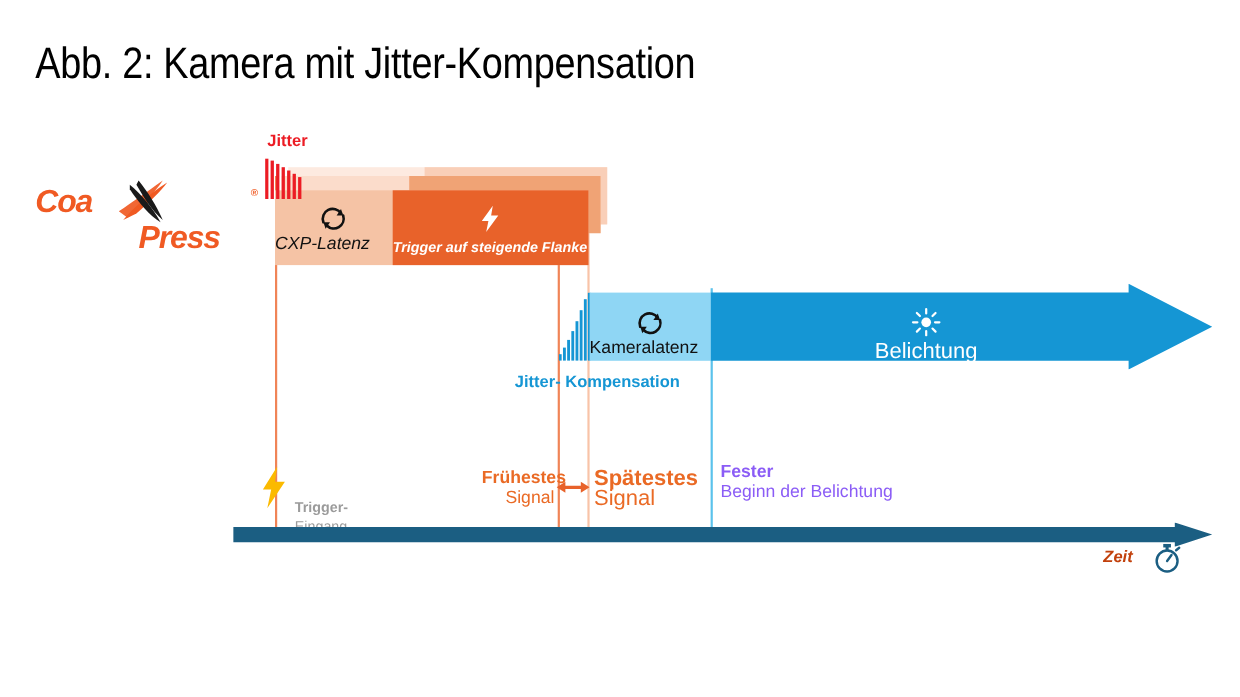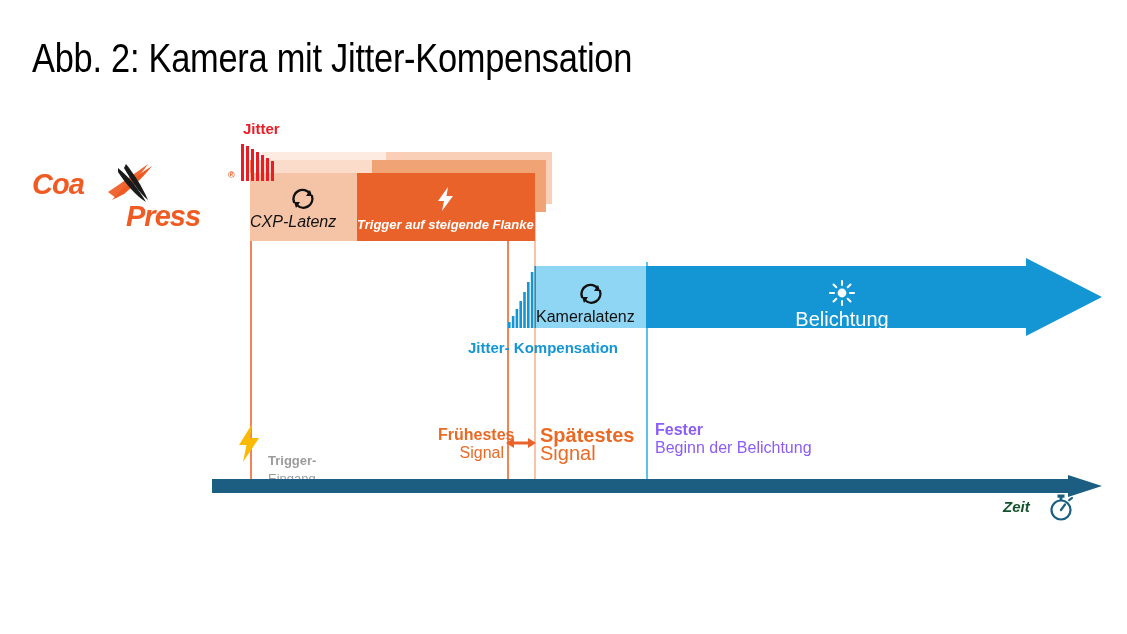--- a/index.html
+++ b/index.html
@@ -42,21 +42,21 @@
   .cam-wrap{position:absolute;left:62px;top:272px;width:180px;height:86px;}
   .cam-label{
     position:absolute;left:22px;top:58px;font-size:21px;color:#1a1a1a;white-space:nowrap;
   }
 
   
   .axis{position:absolute;left:212px;top:475px;width:890px;height:22px;}
 
   .axis-caption{
     position:absolute;left:1003px;top:498px;
-    font-size:15px;font-style:italic;color:#14532d;font-weight:bold;
+    font-size:15px;font-style:italic;color:#c2410c;font-weight:bold;
   }
   .stopwatch{position:absolute;left:1046px;top:492px;width:30px;height:30px;}
 
   
   .vline{position:absolute;width:2px;}
   .vline.trigger{left:250px;top:160px;height:322px;background:#F08457;}
   .vline.earliest{left:507px;top:160px;height:322px;background:#F08457;}
   .vline.latest {left:534px;top:160px;height:322px;background:#F8C3A8;}
   .vline.fixed  {left:646px;top:262px;height:220px;background:#5BC2EC;}
   .layer{position:absolute;border:0;}

